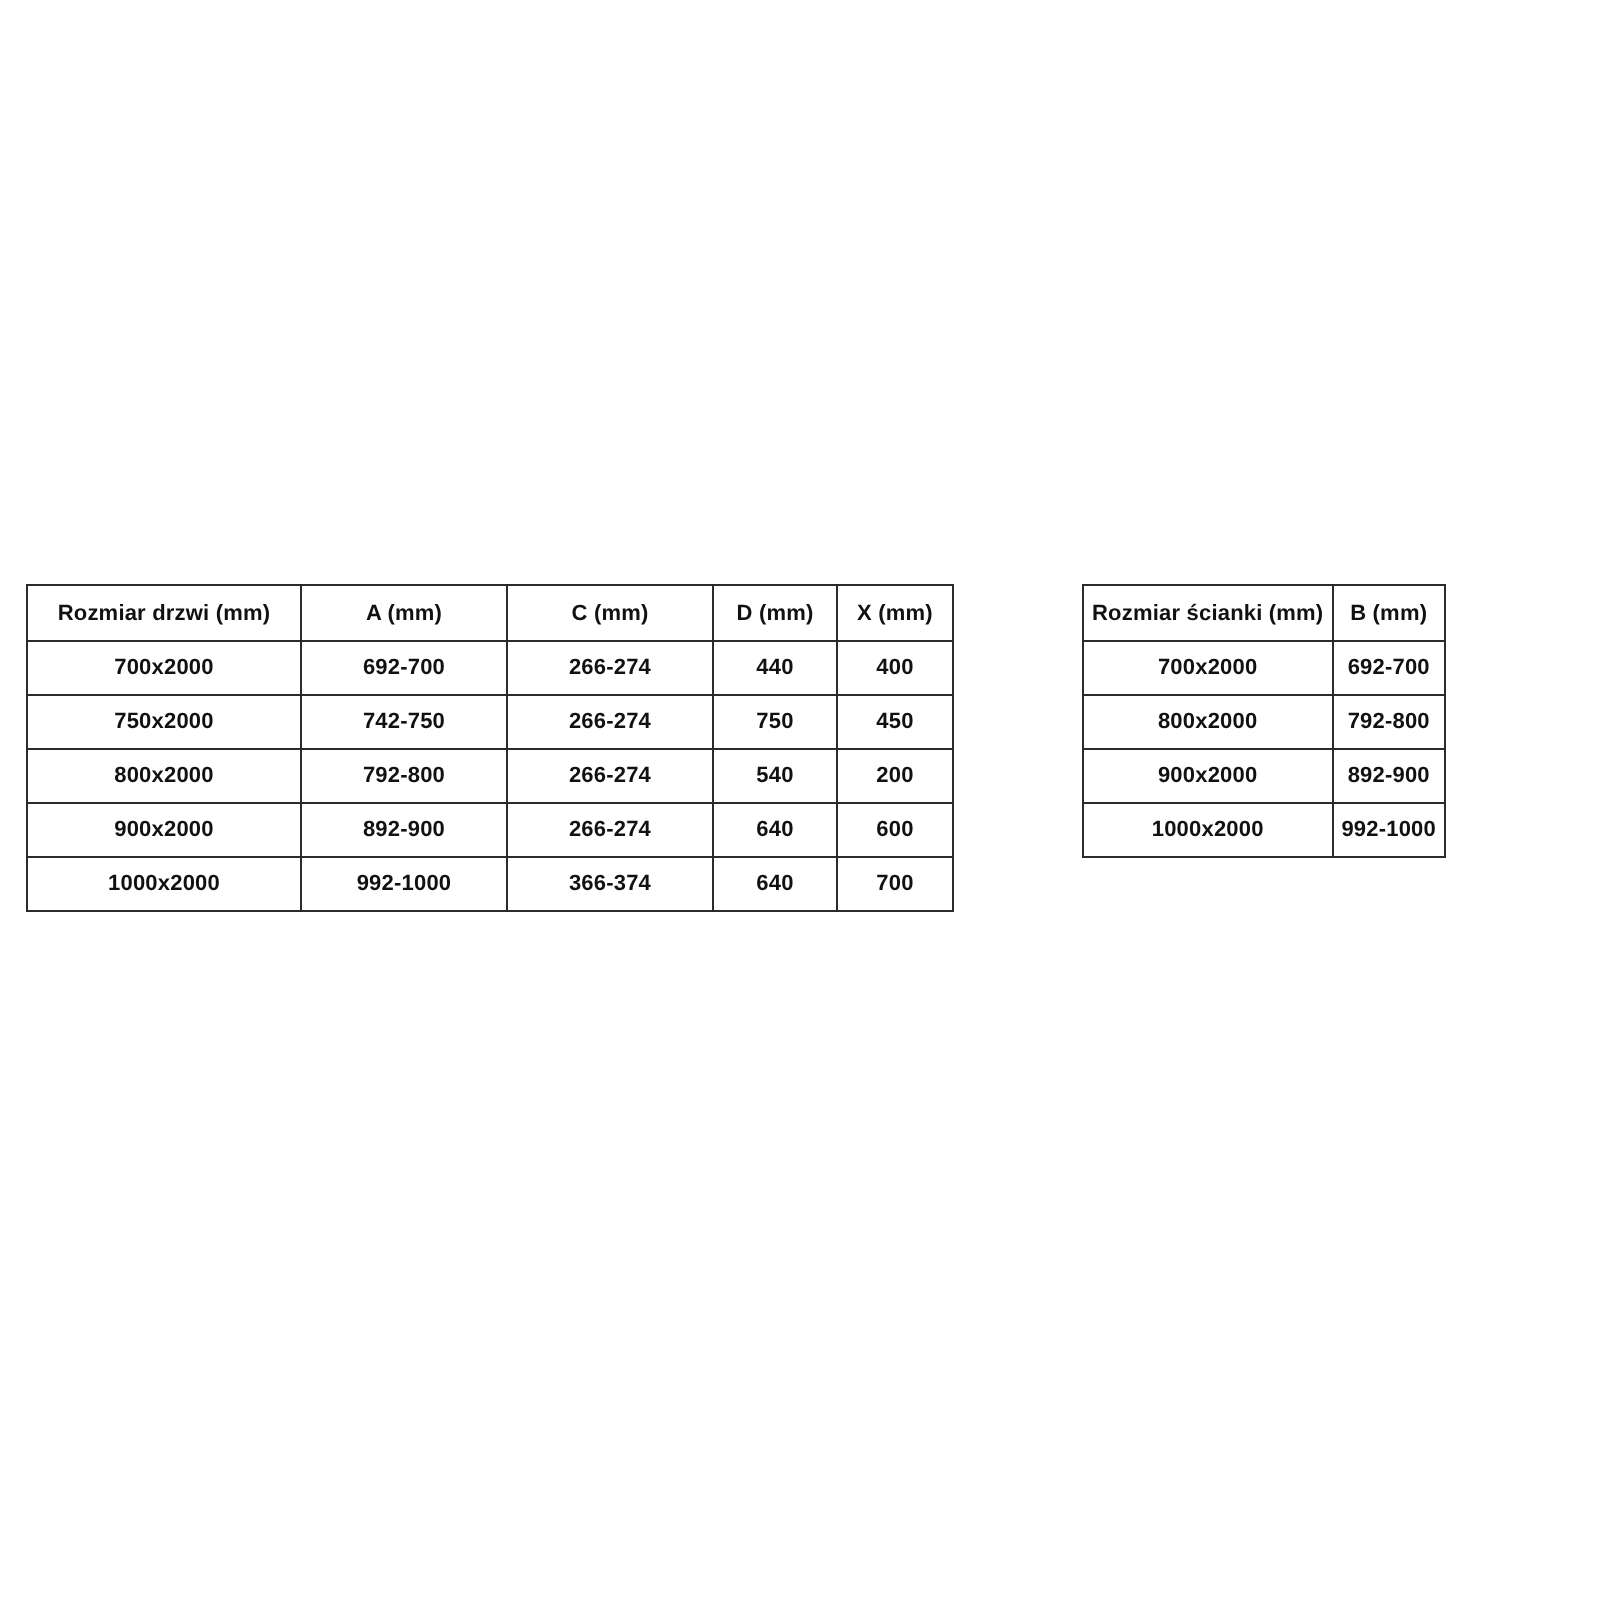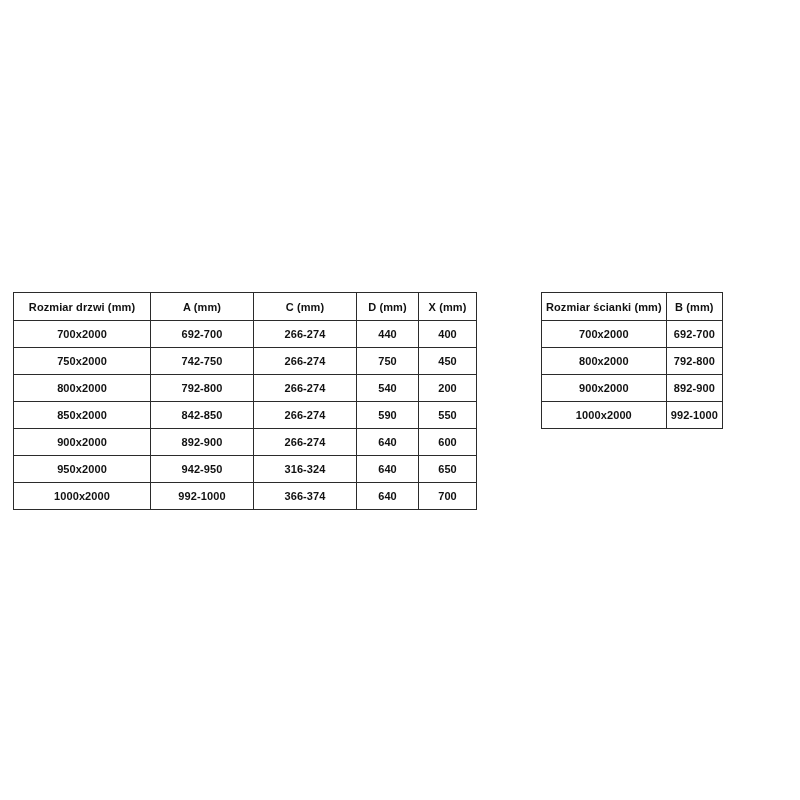--- a/index.html
+++ b/index.html
@@ -112,39 +112,25 @@
           <td>450</td>
         </tr>
         <tr>
           <td>800x2000</td>
           <td>792-800</td>
           <td>266-274</td>
           <td>540</td>
           <td>200</td>
         </tr>
         <tr>
-          <td>850x2000</td>
-          <td>842-850</td>
-          <td>266-274</td>
-          <td>590</td>
-          <td>550</td>
-        </tr>
-        <tr>
           <td>900x2000</td>
           <td>892-900</td>
           <td>266-274</td>
           <td>640</td>
           <td>600</td>
-        </tr>
-        <tr>
-          <td>950x2000</td>
-          <td>942-950</td>
-          <td>316-324</td>
-          <td>640</td>
-          <td>650</td>
         </tr>
         <tr>
           <td>1000x2000</td>
           <td>992-1000</td>
           <td>366-374</td>
           <td>640</td>
           <td>700</td>
         </tr>
       </tbody>
     </table>

